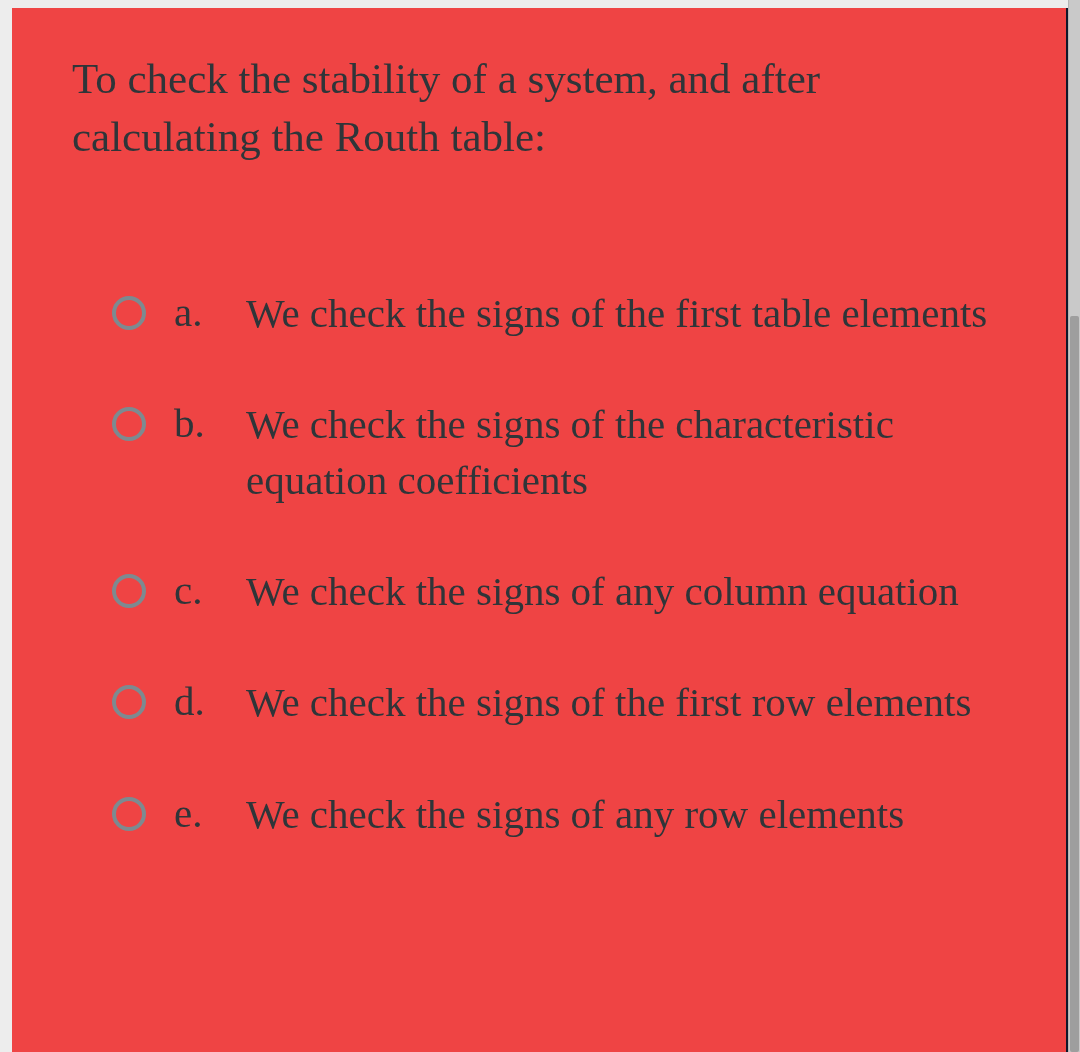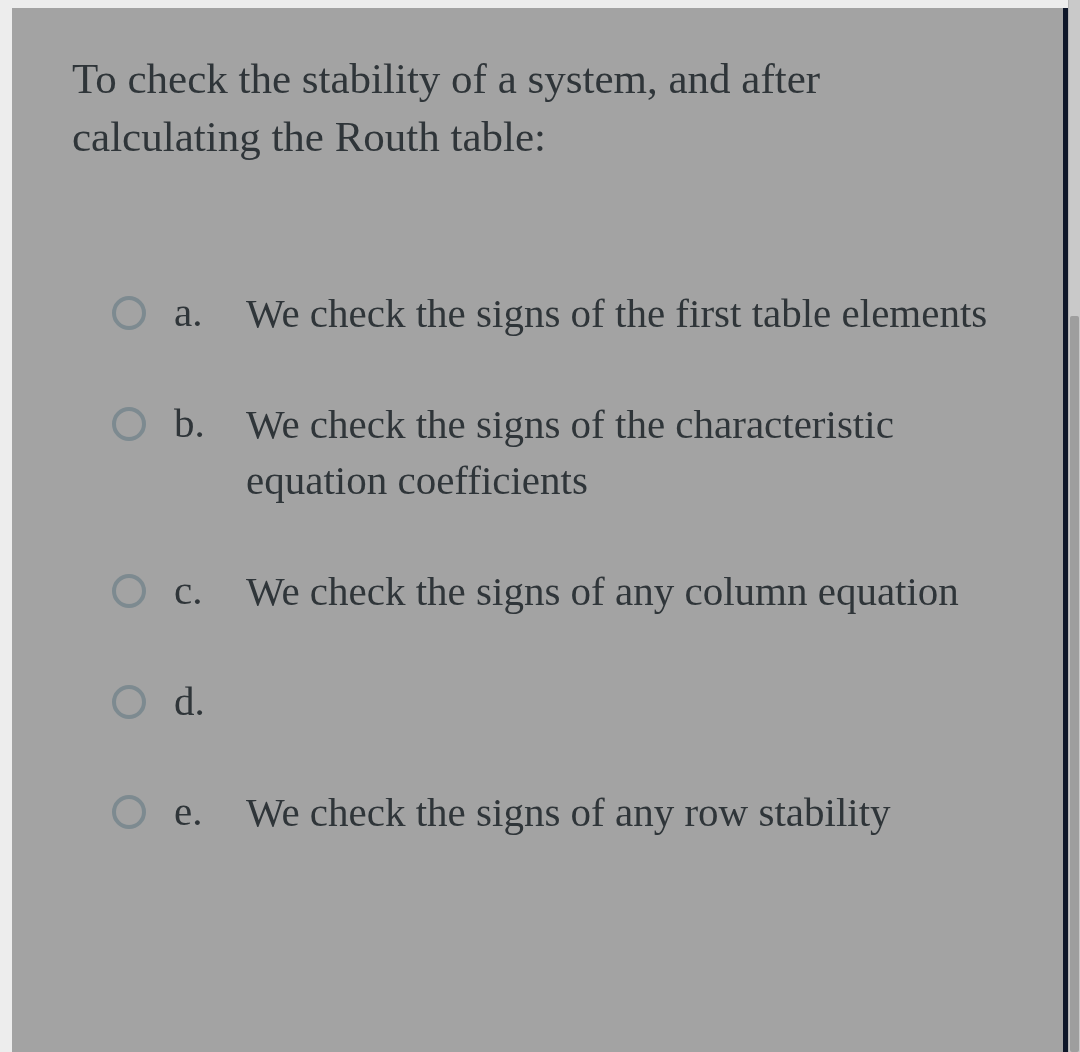--- a/index.html
+++ b/index.html
@@ -13,22 +13,22 @@
   .frame {
     width: 1080px;
     height: 1052px;
     background: #ededed;
     padding: 8px 12px 0 12px;
     position: relative;
   }
   .card {
     width: 100%;
     height: 100%;
-    background: #a3a3a3;
-    border-right: 5px solid #0f172a;
+    background: #ef4444;
+    border-right: 2px solid #0f172a;
     padding: 42px 50px 0 60px;
     color: #30363a;
     position: relative;
     font-family: Liberation Serif, serif;
   }
   .scrollbar {
     position: absolute;
     right: 0;
     top: 0;
     bottom: 0;
@@ -109,26 +109,27 @@
 
       <label class="option">
         <span class="radio"></span>
         <span class="letter">c.</span>
         <span class="text">We check the signs of any column equation</span>
       </label>
 
       <label class="option">
         <span class="radio"></span>
         <span class="letter">d.</span>
+        <span class="text">We check the signs of the first row elements</span>
       </label>
 
       <label class="option">
         <span class="radio"></span>
         <span class="letter">e.</span>
-        <span class="text">We check the signs of any row stability</span>
+        <span class="text">We check the signs of any row elements</span>
       </label>
 
     </div>
   </div>
 
   <div class="scrollbar">
     <div class="scroll-thumb"></div>
   </div>
 </div>
 

